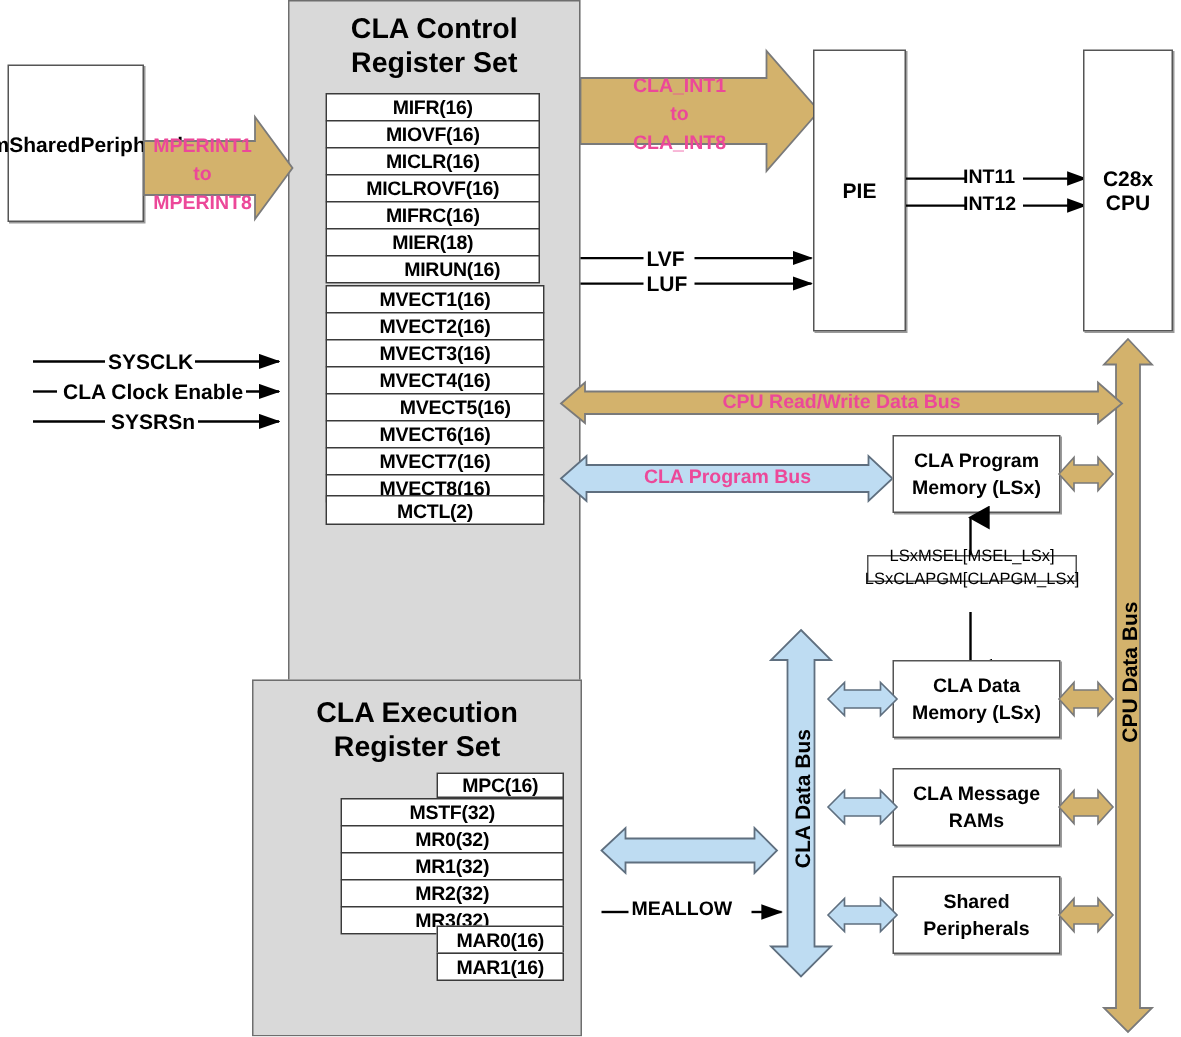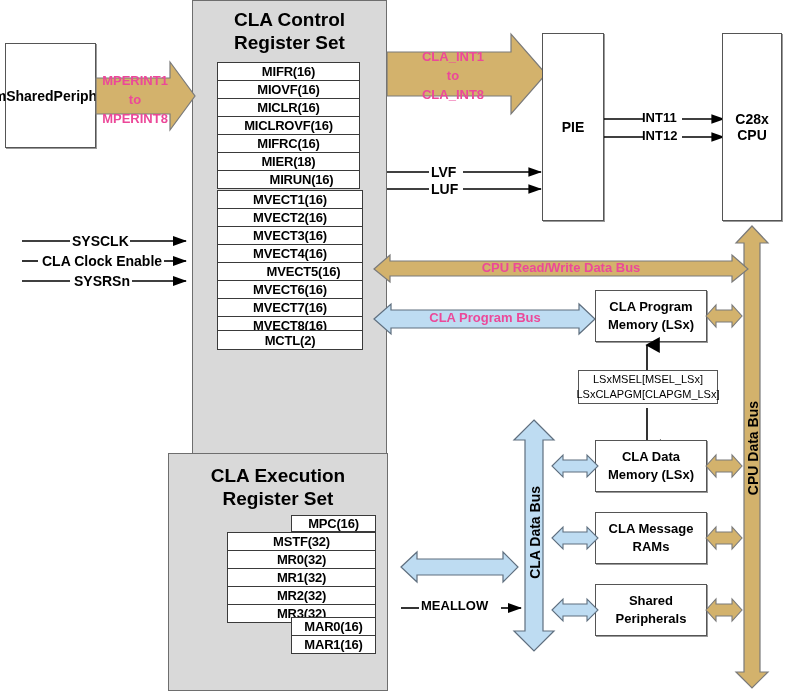--- a/index.html
+++ b/index.html
@@ -51,21 +51,21 @@
   <div class="abs" id="ctrl-g3" style="left:217px;top:330px;width:146px;">
       <div class="reg" style="height: 18px; margin-top: 0px;">MCTL(2)</div>
     </div>
 
   <div class="abs wbox wbox-sh" style="left:5px;top:43px;width:91px;height:105px;font-size:14px;flex-direction:row;">
     <span>From</span>
     <span>Shared</span>
     <span>Peripherals</span>
   </div>
 
-  <div class="abs" style="left:96px;top:60px;width:100px;height:72px;">
+  <div class="abs" style="left:96px;top:76px;width:100px;height:72px;">
     <svg width="100" height="72" viewBox="0 0 100 72">
       <polygon points="0,18 74,18 74,2 99,36 74,70 74,54 0,54" fill="#d3b26c" stroke="#7a7a7a" stroke-width="1.2"></polygon>
     </svg>
     <div class="arrowlabel" style="top:12px;left:-4px;width:86px;font-size:13px;line-height:1.45;">
       <div>MPERINT1</div>
       <div>to</div>
       <div>MPERINT8</div>
     </div>
   </div>
 
@@ -180,21 +180,21 @@
         </marker>
         <marker id="ahdn" markerWidth="10" markerHeight="10" refX="5" refY="9" orient="auto">
           <polygon points="0,0 10,0 5,9" fill="#000"></polygon>
         </marker>
       </defs>
       <line x1="7" y1="33" x2="7" y2="4" stroke="#000" stroke-width="1.6" marker-end="url(#ahup)"></line>
       <line x1="7" y1="67" x2="7" y2="106" stroke="#000" stroke-width="1.6" marker-end="url(#ahdn)"></line>
     </svg>
   </div>
 
-  <div class="abs wbox" style="left:578px;top:370px;width:140px;height:34px;flex-direction:column;font-weight:normal;">
+  <div class="abs wbox" style="left:578px;top:370px;width:140px;height:18px;flex-direction:column;font-weight:normal;">
     <span class="tiny">LSxMSEL[MSEL_LSx]</span>
     <span class="tiny">LSxCLAPGM[CLAPGM_LSx]</span>
   </div>
 
   <div class="abs wbox wbox-sh" style="left:595px;top:440px;width:112px;height:52px;font-size:13px;flex-direction:column;line-height:1.35;">
     <span>CLA Data</span>
     <span>Memory (LSx)</span>
   </div>
   <div class="abs" style="left:706px;top:453px;width:36px;height:26px;">
     <svg width="36" height="26" viewBox="0 0 36 26">

